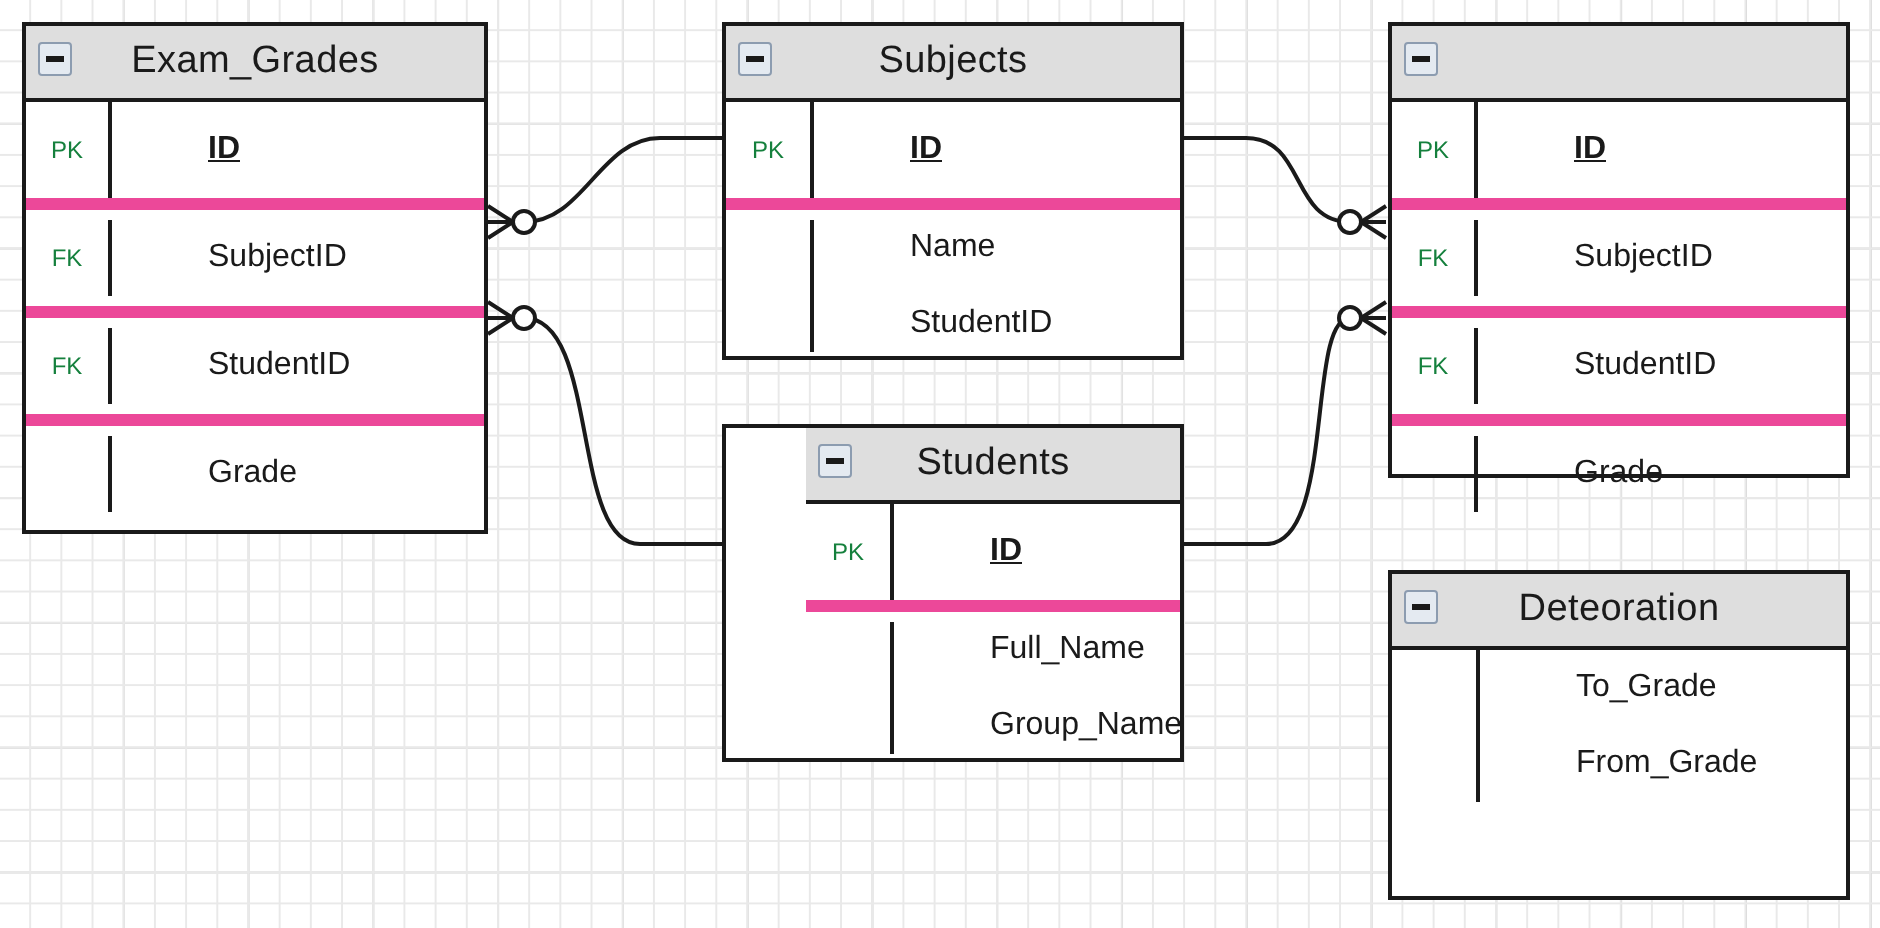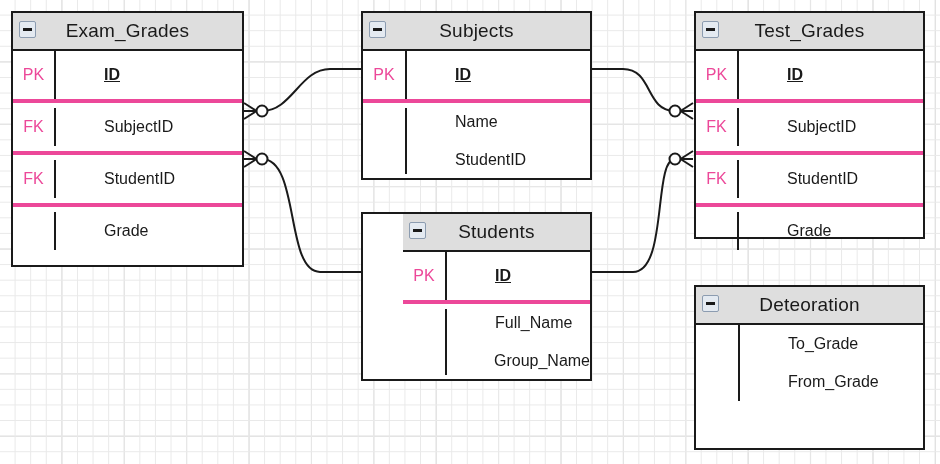--- a/index.html
+++ b/index.html
@@ -97,38 +97,37 @@
     height: 3px;
     background: #1a1a1a;
   }
 
   
   .section {
     position: relative;
     box-sizing: border-box;
   }
   .section + .section {
-    border-top: 4px solid #ec4899;
+    border-top: 6px solid #ec4899;
   }
   .field-row {
     position: relative;
     display: flex;
     align-items: center;
     height: 48px;
     box-sizing: border-box;
   }
   .field-row.compact {
     height: 38px;
-    justify-content: flex-end;
   }
   .key-cell {
     box-sizing: border-box;
     flex: 0 0 auto;
-    font-size: 16px;
-    color: #ec4899;
+    font-size: 12px;
+    color: #15803d;
     text-align: center;
     line-height: 1;
   }
   .name-cell {
     flex: 1 1 auto;
     font-size: 16px;
     color: #1a1a1a;
     padding-left: 13px;
     line-height: 1;
     white-space: nowrap;
@@ -240,21 +239,20 @@
             <span class="name-cell">StudentID</span>
           </div>
           <span class="vdiv inset" style="left: 42px;"></span>
         </div>
       </div>
       <div class="entity" style="left: 694px; top: 11px; width: 231px; height: 228px;">
         <div class="entity-header">
           <span class="collapse-icon">
             <i></i>
           </span>
-          <span class="entity-title">Test_Grades</span>
         </div>
         <div class="section">
           <div class="field-row">
             <span class="key-cell" style="width: 41px;">PK</span>
             <span class="name-cell pk">ID</span>
           </div>
           <span class="vdiv" style="left: 41px;"></span>
         </div>
         <div class="section">
           <div class="field-row">

